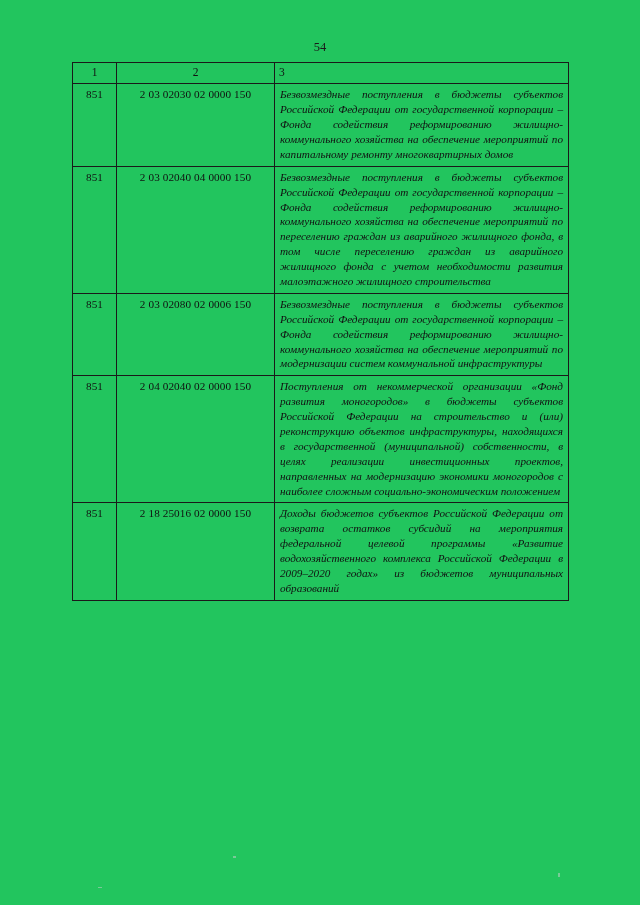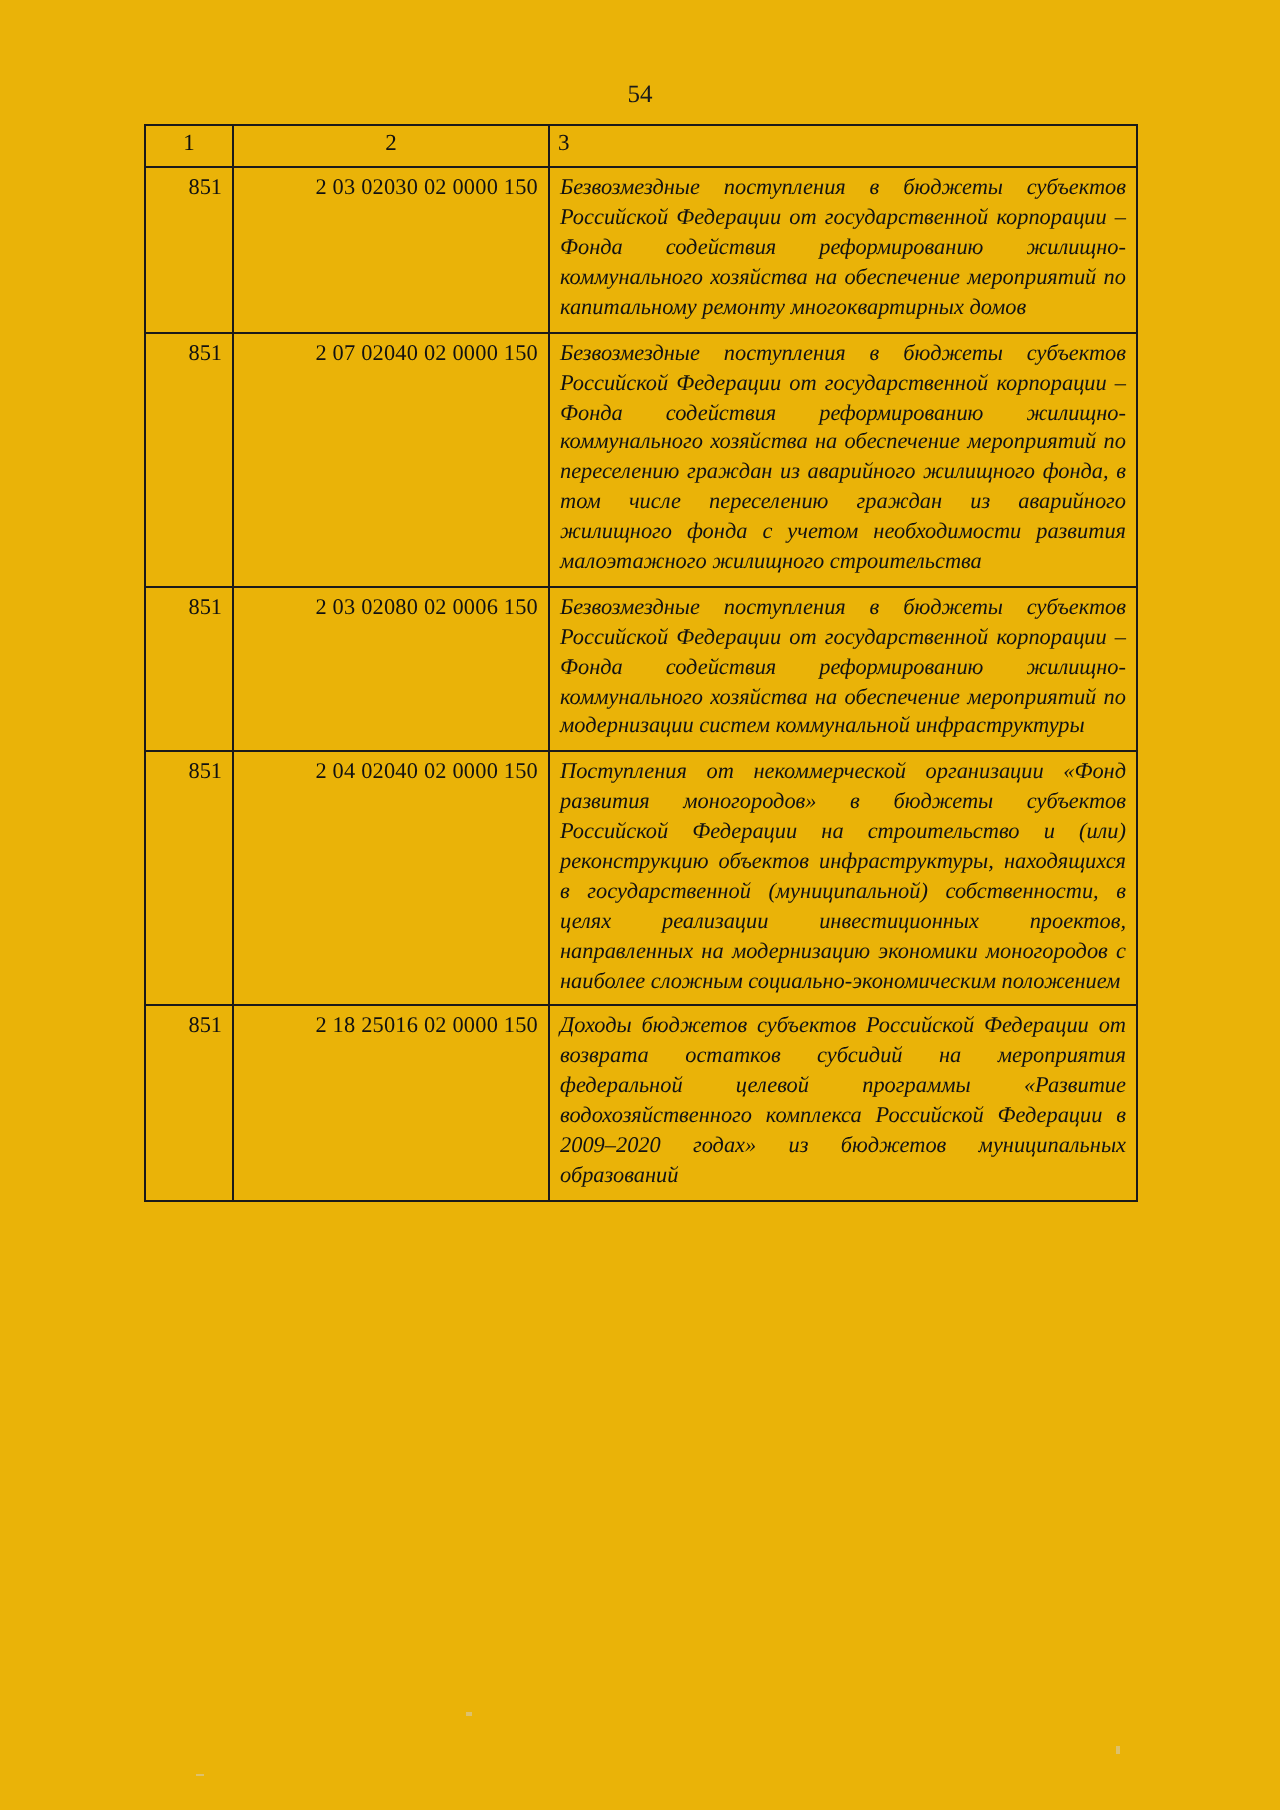--- a/index.html
+++ b/index.html
@@ -14,21 +14,21 @@
     color: #111111;
     position: relative;
     overflow: hidden;
   }
   .page {
     position: absolute;
     left: 0;
     top: 0;
     width: 640px;
     height: 905px;
-    background: #eab308;
+    background: #22c55e;
   }
   .page-number {
     position: absolute;
     top: 40px;
     left: 0;
     width: 640px;
     text-align: center;
     font-size: 12.5px;
     font-family: "Liberation Serif", serif;
     color: #1a1a1a;
@@ -42,22 +42,22 @@
     table-layout: fixed;
   }
   .doc-table td {
     border: 1px solid #1a1a1a;
     vertical-align: top;
     padding: 3px 5px 4px 5px;
     font-size: 11.2px;
     line-height: 1.33;
     font-family: "Liberation Serif", serif;
   }
-  .col-1 { width: 44px; text-align: right; }
-  .col-2 { width: 158px; text-align: right; }
+  .col-1 { width: 44px; text-align: center; }
+  .col-2 { width: 158px; text-align: center; }
   .col-3 { width: 294px; text-align: justify; text-align-last: left; }
 
   .hdr td {
     text-align: center;
     font-size: 11.5px;
     padding: 2px 4px 3px 4px;
   }
   .cell-code {
     white-space: nowrap;
     letter-spacing: 0.1px;
@@ -97,21 +97,21 @@
       </tr>
 
       <tr>
         <td class="col-1">851</td>
         <td class="col-2 cell-code">2 03 02030 02 0000 150</td>
         <td class="col-3 cell-desc">Безвозмездные поступления в бюджеты субъектов Российской Федерации от государственной корпорации – Фонда содействия реформированию жилищно-коммунального хозяйства на обеспечение мероприятий по капитальному ремонту многоквартирных домов</td>
       </tr>
 
       <tr>
         <td class="col-1">851</td>
-        <td class="col-2 cell-code">2 07 02040 02 0000 150</td>
+        <td class="col-2 cell-code">2 03 02040 04 0000 150</td>
         <td class="col-3 cell-desc">Безвозмездные поступления в бюджеты субъектов Российской Федерации от государственной корпорации – Фонда содействия реформированию жилищно-коммунального хозяйства на обеспечение мероприятий по переселению граждан из аварийного жилищного фонда, в том числе переселению граждан из аварийного жилищного фонда с учетом необходимости развития малоэтажного жилищного строительства</td>
       </tr>
 
       <tr>
         <td class="col-1">851</td>
         <td class="col-2 cell-code">2 03 02080 02 0006 150</td>
         <td class="col-3 cell-desc">Безвозмездные поступления в бюджеты субъектов Российской Федерации от государственной корпорации – Фонда содействия реформированию жилищно-коммунального хозяйства на обеспечение мероприятий по модернизации систем коммунальной инфраструктуры</td>
       </tr>
 
       <tr>

